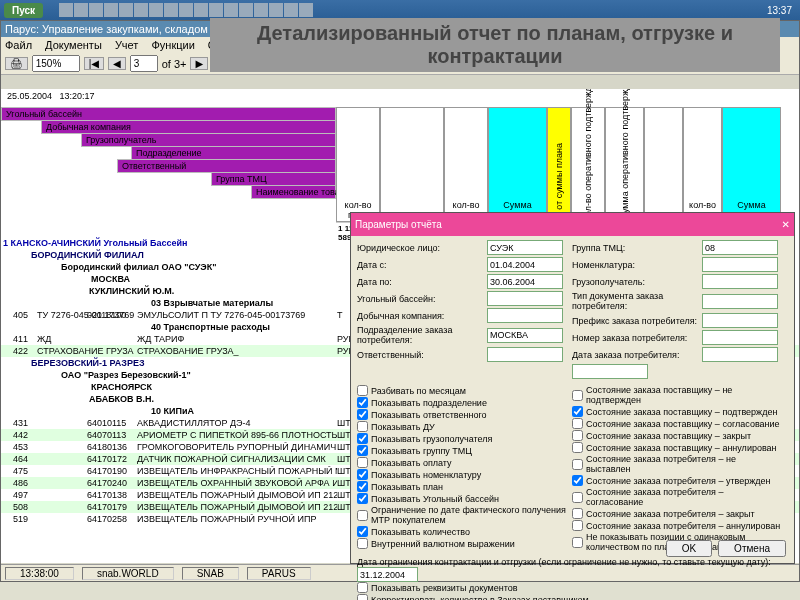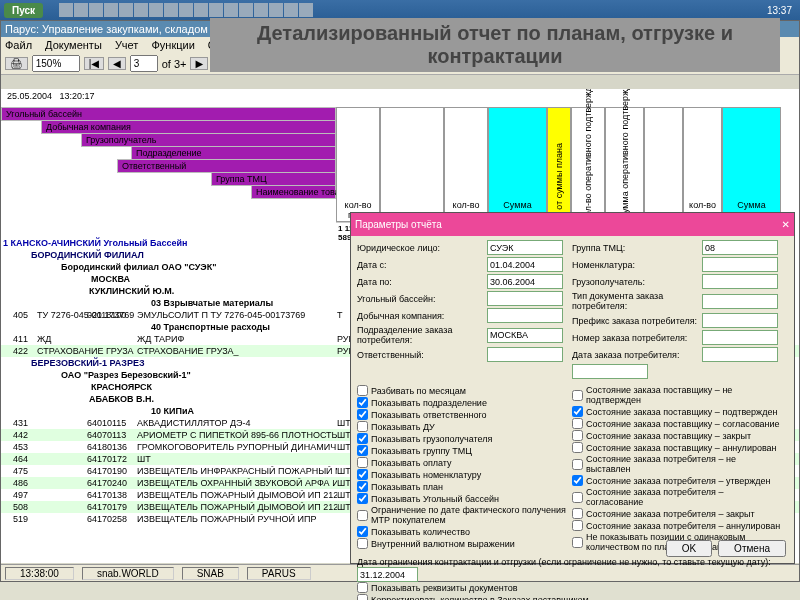--- a/index.html
+++ b/index.html
@@ -245,20 +245,21 @@
           <span class="c-t"></span>
           <span class="c-c">64180136</span>
           <span class="c-d">ГРОМКОГОВОРИТЕЛЬ РУПОРНЫЙ ДИНАМИЧЕСКИЙ  10 ГР 38</span>
           <span class="c-u">ШТ</span>
         </div>
         <div class="row alt">
           <span class="c-n">46</span>
           <span class="c-n2">4</span>
           <span class="c-t"></span>
           <span class="c-c">64170172</span>
+          <span class="c-d">ДАТЧИК ПОЖАРНОЙ СИГНАЛИЗАЦИИ СМК</span>
           <span class="c-u">ШТ</span>
         </div>
         <div class="row">
           <span class="c-n">47</span>
           <span class="c-n2">5</span>
           <span class="c-t"></span>
           <span class="c-c">64170190</span>
           <span class="c-d">ИЗВЕЩАТЕЛЬ ИНФРАКРАСНЫЙ ПОЖАРНЫЙ МДЛ-2 М</span>
           <span class="c-u">ШТ</span>
         </div>

